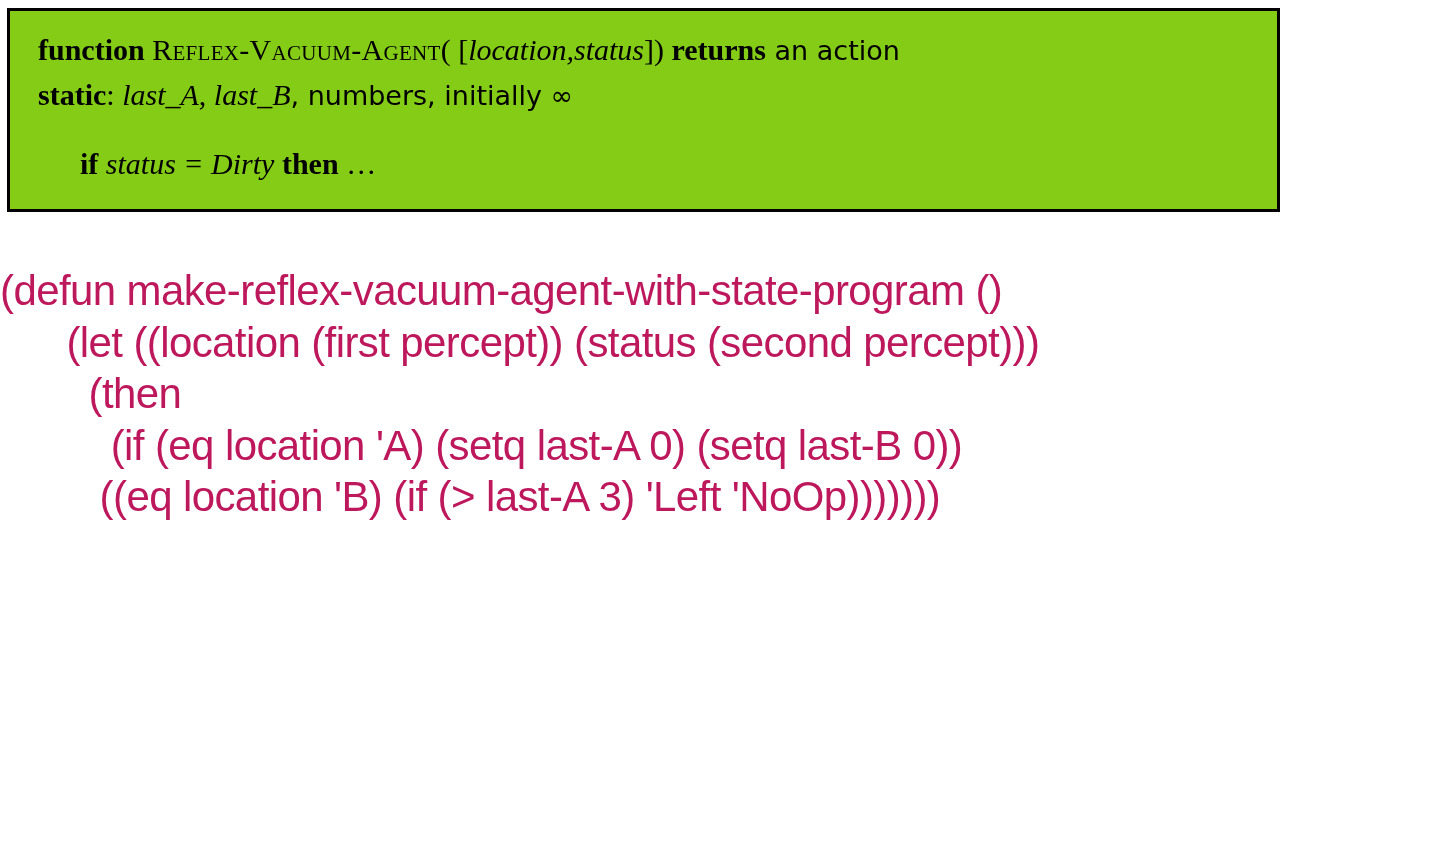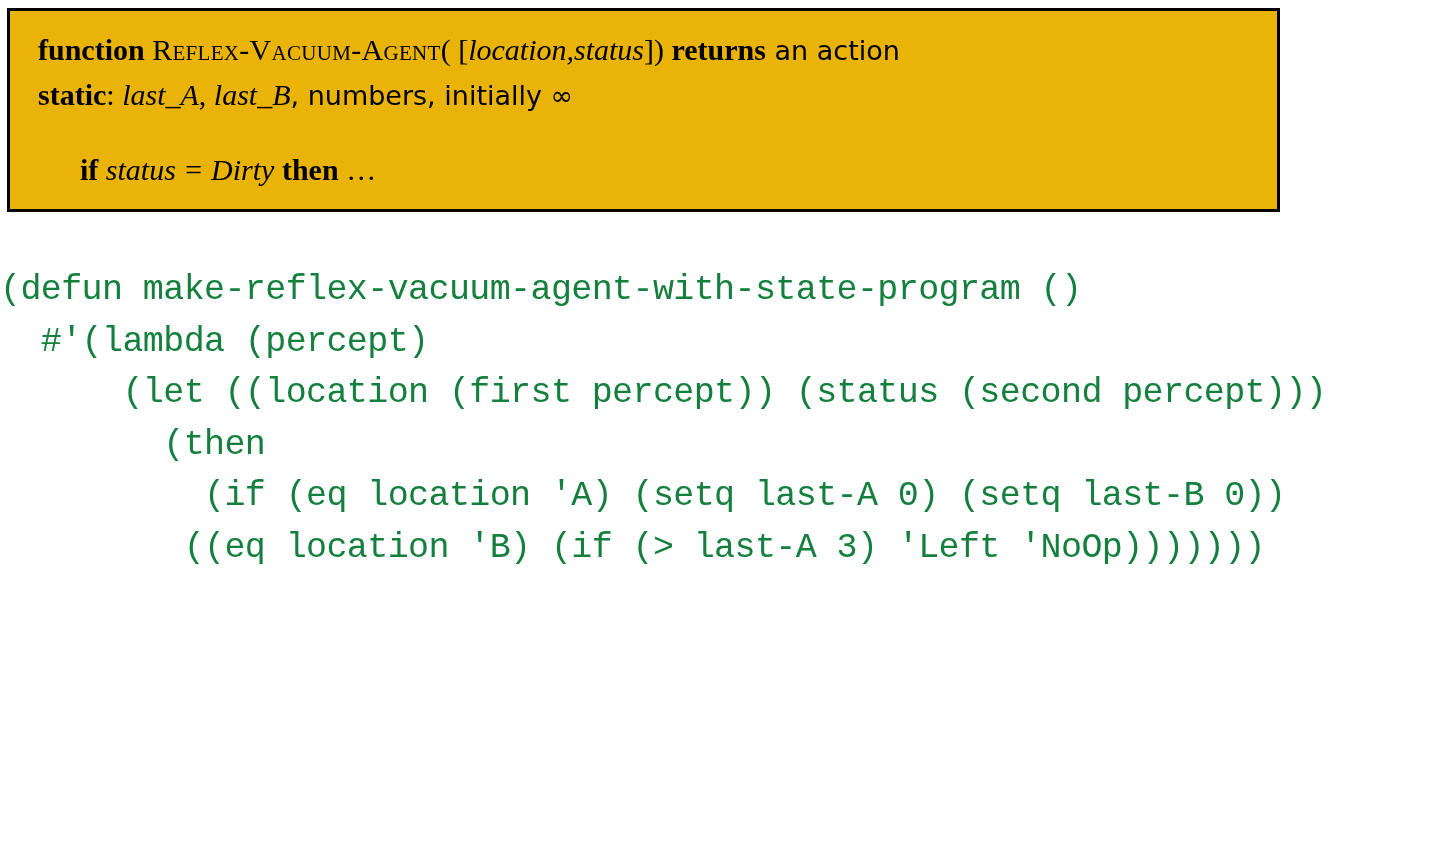--- a/index.html
+++ b/index.html
@@ -18,56 +18,56 @@
 
   
   #pseudocode-box {
     position: absolute;
     left: 7px;
     top: 8px;
     width: 1273px;
     height: 204px;
     box-sizing: border-box;
     border: 3px solid #000000;
-    background: #eab308;
+    background: #84cc16;
   }
   .pseudo-line {
     position: absolute;
     left: 28px;
     white-space: nowrap;
     font-family: "Liberation Serif", serif;
     font-size: 30px;
     line-height: 34px;
     color: #000000;
   }
   #pseudo-line-1 { top: 22px; }
   #pseudo-line-2 { top: 67px; }
-  #pseudo-line-3 { top: 142px; left: 70px; }
+  #pseudo-line-3 { top: 136px; left: 70px; }
 
   .kw   { font-weight: bold; }
   .sc   { font-variant: small-caps; font-weight: normal; letter-spacing: 0.3px; }
   .it   { font-style: italic; }
   .rm   { font-family: "DejaVu Sans", sans-serif; font-size: 27px; }
   .math { font-style: italic; font-family: "Liberation Serif", serif; margin-top: 40px; }
   .inf  { font-family: "DejaVu Sans", sans-serif; font-size: 27px; }
 
   
   #lisp-code {
     position: absolute;
     left: 0px;
     top: 265px;
     width: 1442px;
   }
   .code-line {
-    font-family: Liberation Mono, monospace;
-    font-size: 35px;
+    font-family: Liberation Sans, sans-serif;
+    font-size: 42px;
     line-height: 51.5px;
     height: 51.5px;
     white-space: pre;
-    color: #15803d;
+    color: #be185d;
     letter-spacing: -0.6px;
   }
 </style>
 </head>
 <body>
 
 <div id="pseudocode-box">
 
   <div class="pseudo-line" id="pseudo-line-1">
     <span class="kw">function</span><span>&nbsp;</span><span class="sc">Reflex-Vacuum-Agent</span><span>( [</span><span class="it">location,status</span><span>]) </span><span class="kw">returns</span><span class="rm"> an action</span>
@@ -78,18 +78,17 @@
   </div>
 
   <div class="pseudo-line" id="pseudo-line-3">
     <span class="kw">if</span><span>&nbsp;</span><span class="math">status</span><span class="math"> = </span><span class="math">Dirty</span><span>&nbsp;</span><span class="kw">then</span><span>&nbsp;</span><span>…</span>
   </div>
 
 </div>
 
 <div id="lisp-code">
     <div class="code-line">(defun make-reflex-vacuum-agent-with-state-program ()</div>
-    <div class="code-line">  #'(lambda (percept)</div>
     <div class="code-line">      (let ((location (first percept)) (status (second percept)))</div>
     <div class="code-line">        (then</div>
     <div class="code-line">          (if (eq location 'A) (setq last-A 0) (setq last-B 0))</div>
     <div class="code-line">         ((eq location 'B) (if (&gt; last-A 3) 'Left 'NoOp)))))))</div>
   </div>
 
 </body></html>

